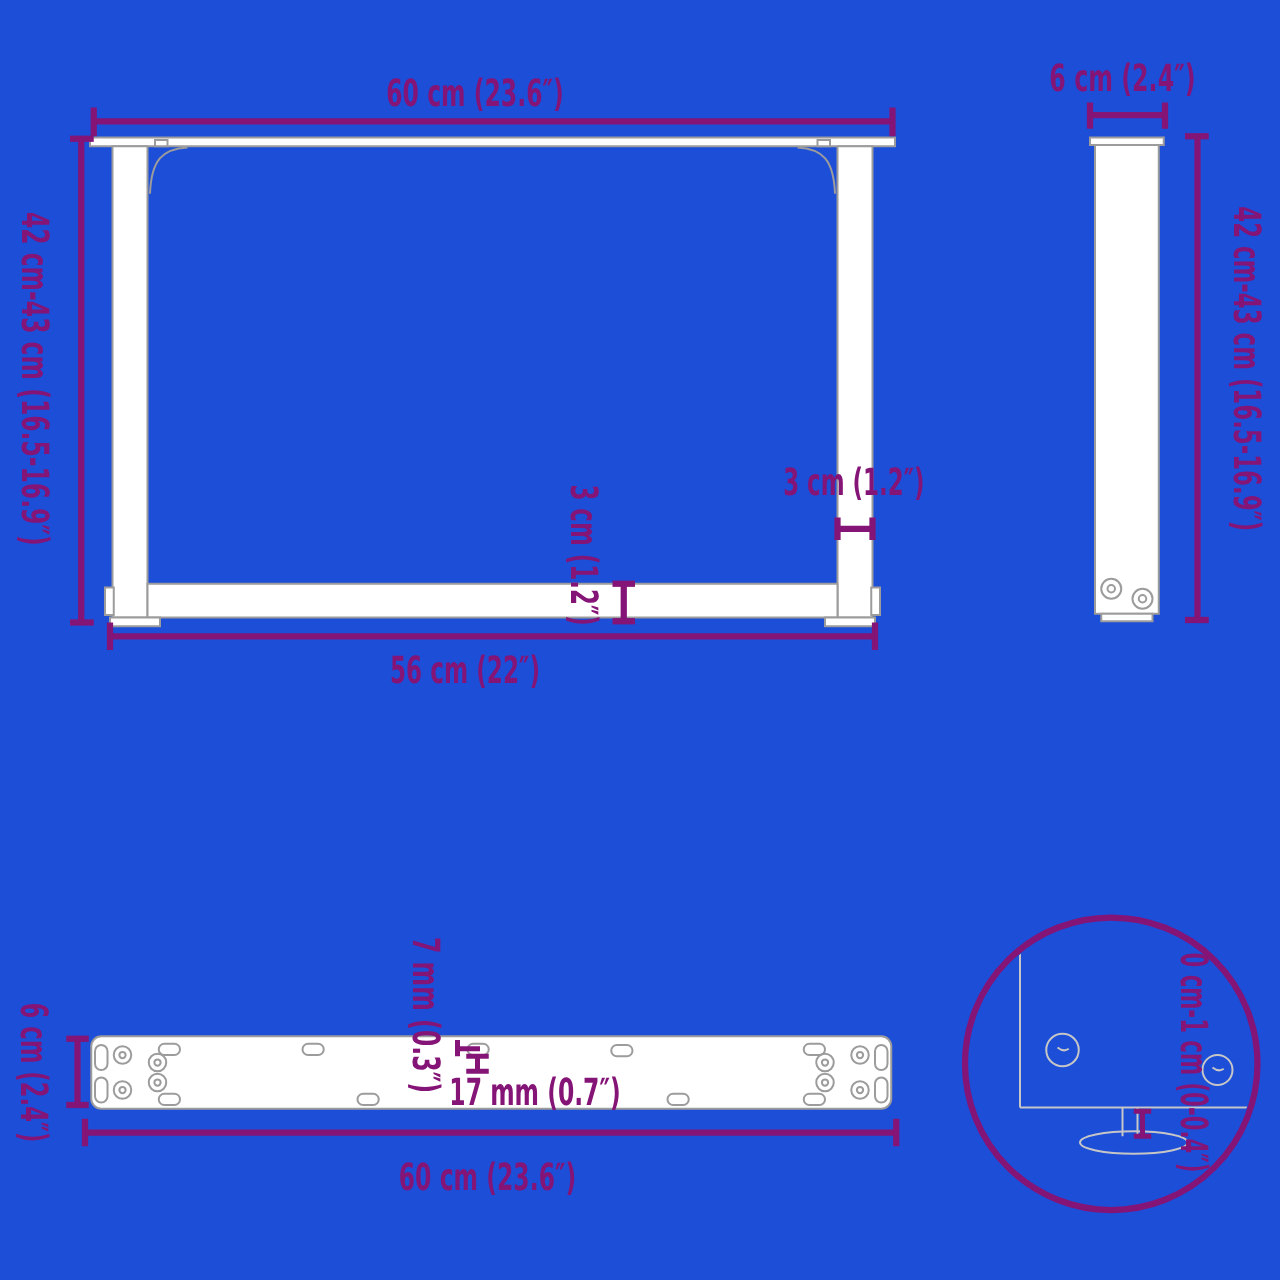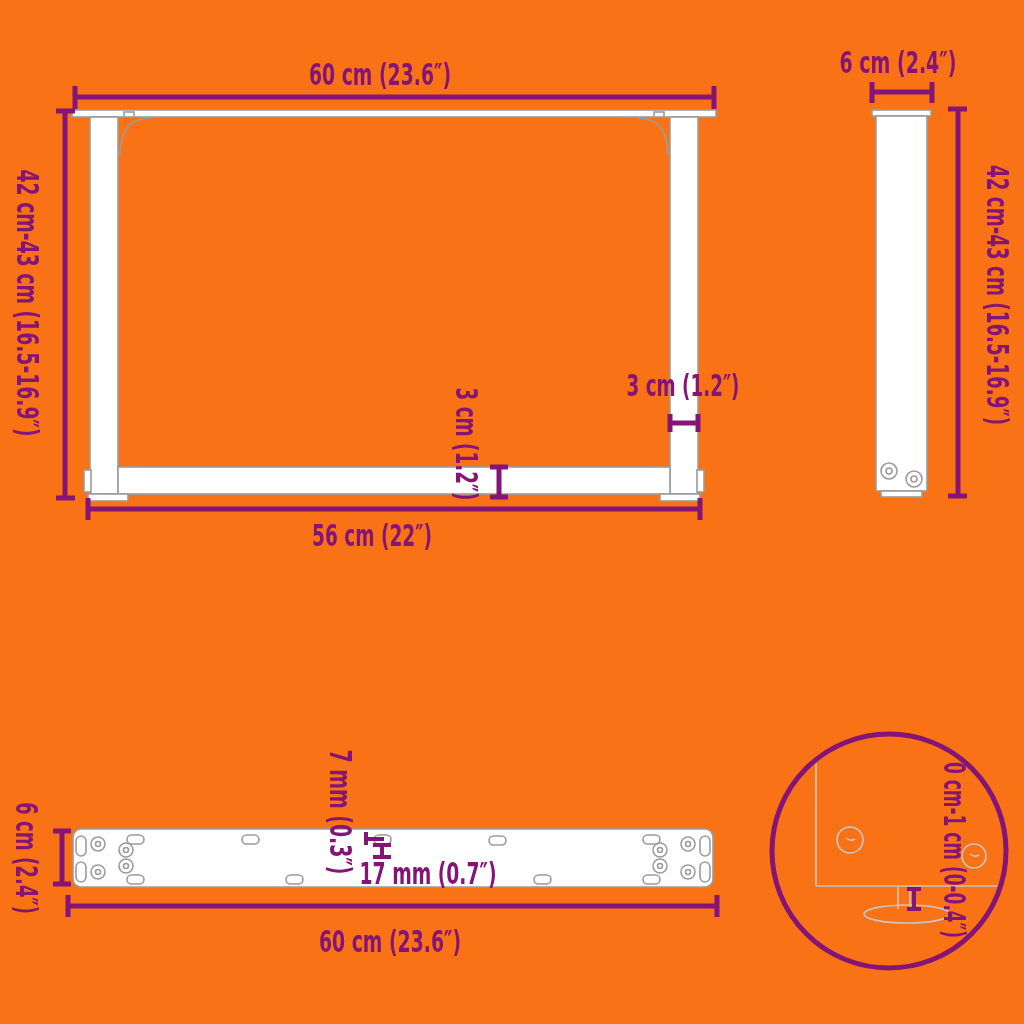--- a/index.html
+++ b/index.html
@@ -1,16 +1,16 @@
 <!DOCTYPE html>
 <html><head>
 <meta charset="utf-8">
 <style>
   html,body{margin:0;padding:0;background:#ffffff;}
-  #stage{position:relative;width:1024px;height:1024px;background:#f97316;overflow:hidden;
+  #stage{position:relative;width:1024px;height:1024px;background:#1d4ed8;overflow:hidden;
          font-family:"DejaVu Sans",sans-serif;}
   svg text{font-family:"DejaVu Sans",sans-serif;font-weight:bold;font-size:30px;fill:#851477;}
   .dim{stroke:#851477;stroke-width:5;fill:none;stroke-linecap:butt;}
   .dim-sm{stroke:#851477;stroke-width:4;fill:none;}
   .geo{stroke:#9c9c9c;stroke-width:1.6;fill:#ffffff;}
   .geoline{stroke:#9c9c9c;stroke-width:1.6;fill:none;}
   .faint{stroke:#c6c6c6;stroke-width:1.6;fill:none;}
 </style>
 </head>
 <body>

